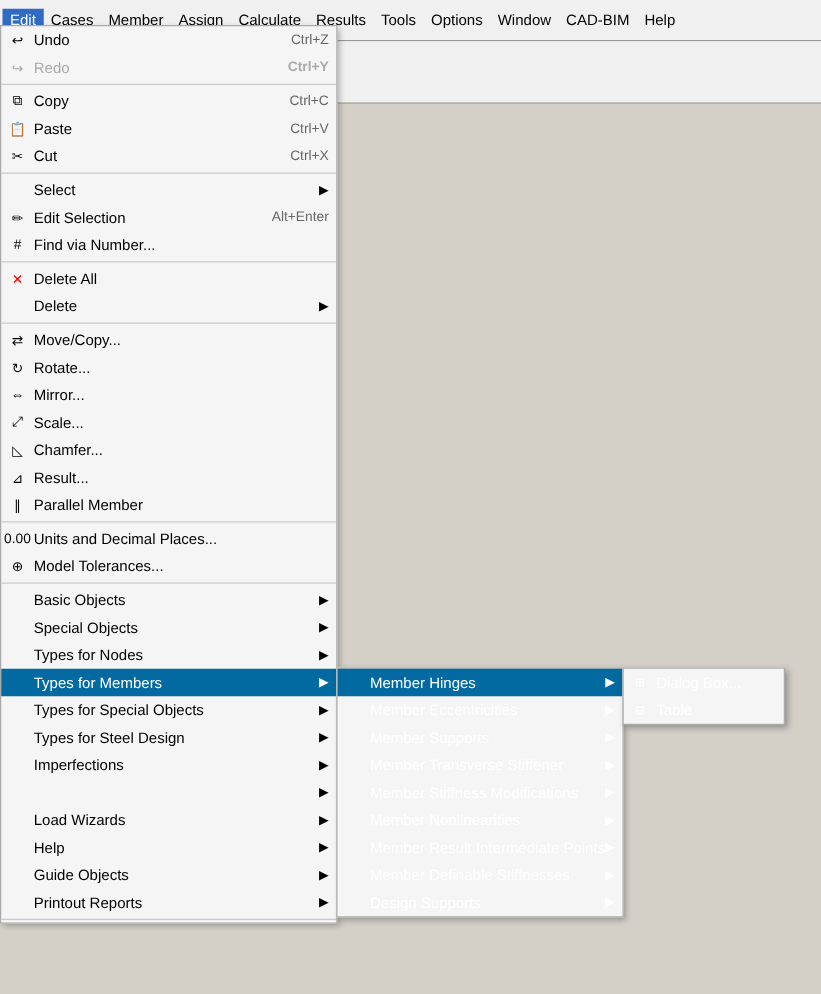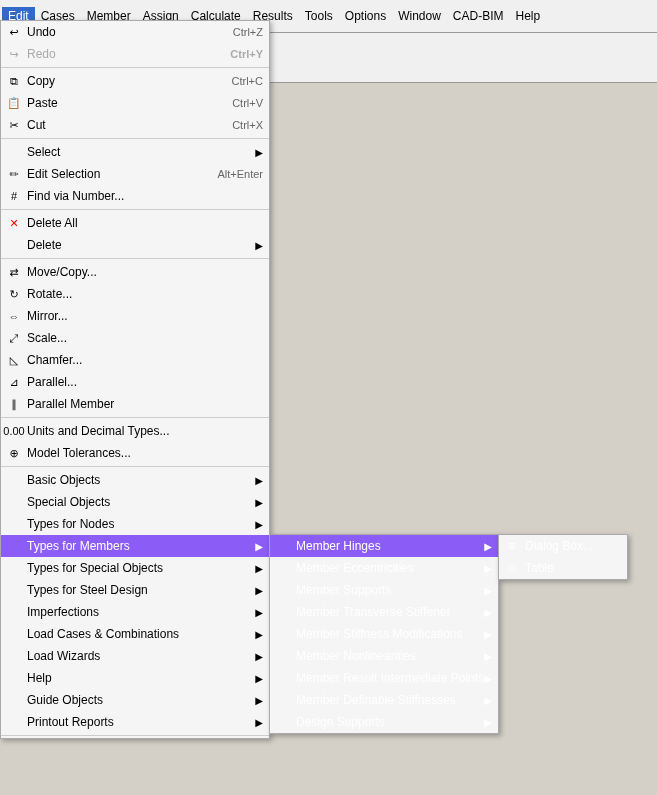--- a/index.html
+++ b/index.html
@@ -56,21 +56,21 @@
     .menu-item {
       display: flex;
       align-items: center;
       padding: 3px 6px 3px 26px;
       cursor: pointer;
       position: relative;
       white-space: nowrap;
       height: 22px;
     }
     .menu-item:hover, .menu-item.highlighted {
-      background: #8b5cf6;
+      background: #0369a1;
       color: white;
       text-align: right;
     }
     .menu-item .icon {
       position: absolute;
       left: 4px;
       width: 18px;
       height: 18px;
       display: flex;
       align-items: center;
@@ -245,33 +245,33 @@
     <span>Scale...</span>
   </div>
 
   <div class="menu-item">
     <span class="icon">◺</span>
     <span>Chamfer...</span>
   </div>
 
   <div class="menu-item">
     <span class="icon">⊿</span>
-    <span>Parallel...</span>
+    <span>Result...</span>
   </div>
 
   <div class="menu-item">
     <span class="icon">∥</span>
     <span>Parallel Member</span>
   </div>
 
   <div class="menu-separator"></div>
 
   <div class="menu-item">
     <span class="icon" style="font-size:11px;">0.00</span>
-    <span>Units and Decimal Types...</span>
+    <span>Units and Decimal Places...</span>
   </div>
 
   <div class="menu-item">
     <span class="icon">⊕</span>
     <span>Model Tolerances...</span>
   </div>
 
   <div class="menu-separator"></div>
 
   <div class="menu-item">
@@ -373,21 +373,20 @@
   </div>
 
   <div class="menu-item">
     <span class="icon"></span>
     <span>Imperfections</span>
     <span class="arrow">▶</span>
   </div>
 
   <div class="menu-item">
     <span class="icon"></span>
-    <span>Load Cases &amp; Combinations</span>
     <span class="arrow">▶</span>
   </div>
 
   <div class="menu-item">
     <span class="icon"></span>
     <span>Load Wizards</span>
     <span class="arrow">▶</span>
   </div>
 
   <div class="menu-item">

